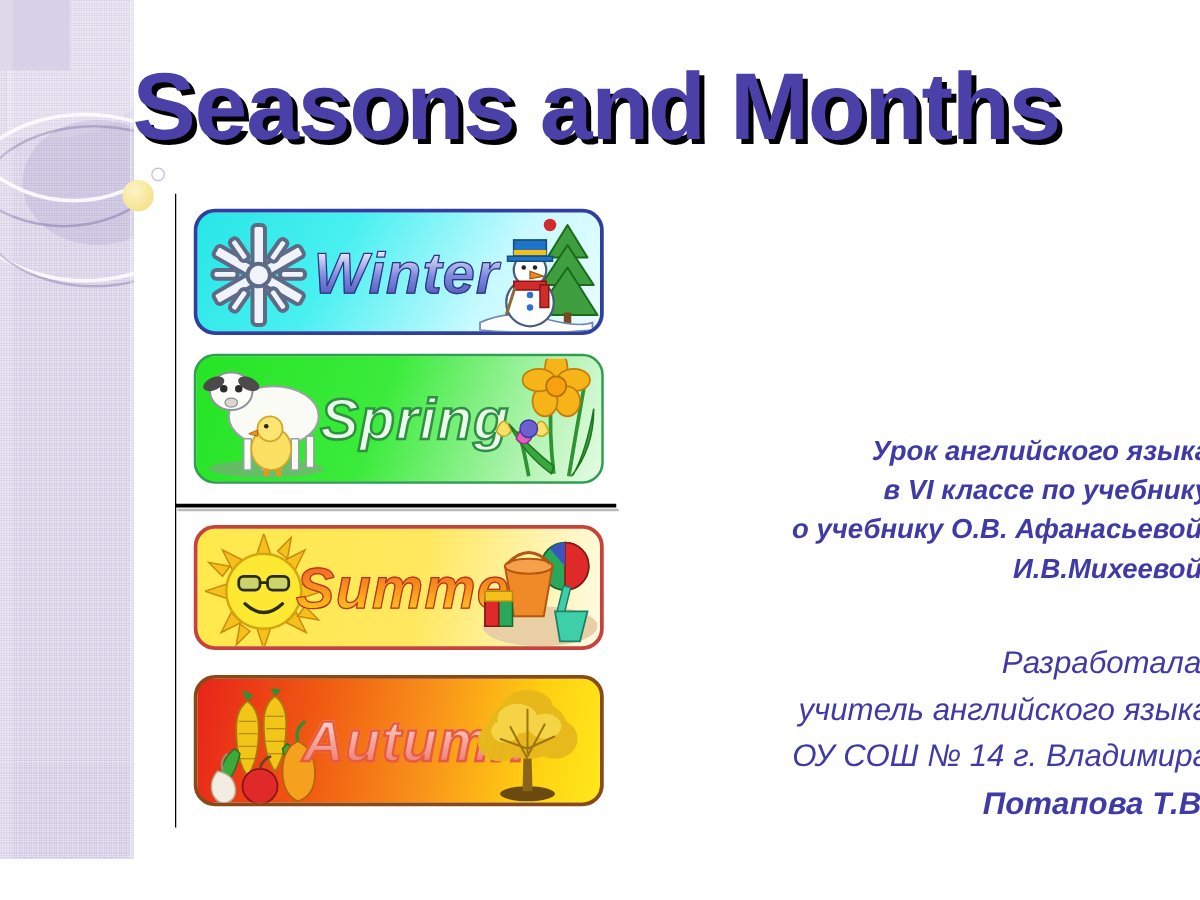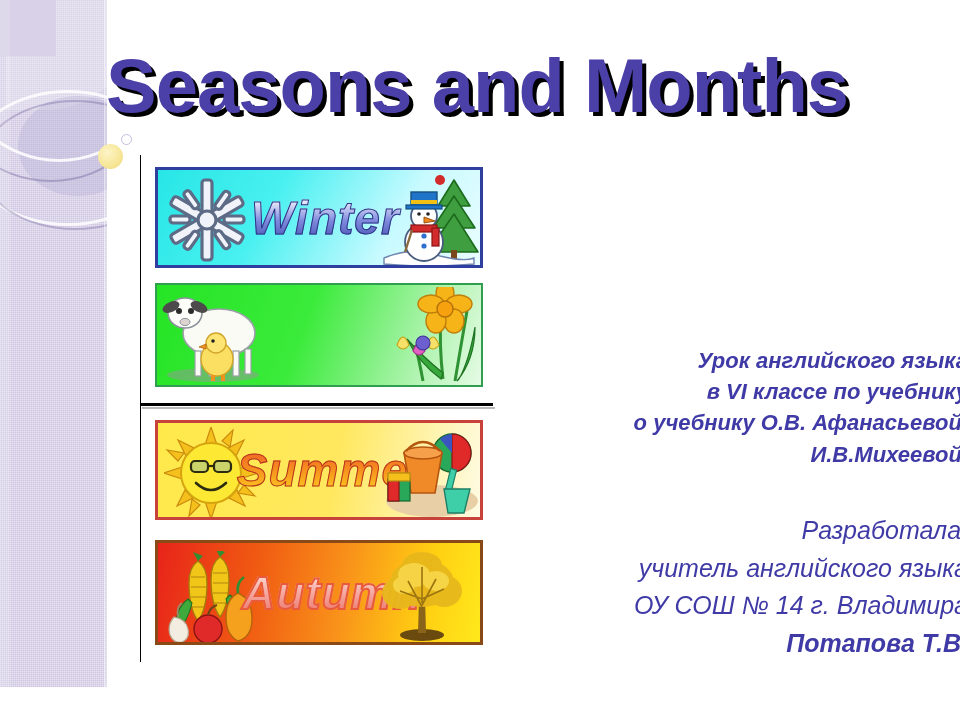--- a/index.html
+++ b/index.html
@@ -76,21 +76,21 @@
     position:absolute;left:140px;top:155px;width:1px;height:507px;background:#000;
   }
   .hrule{
     position:absolute;left:140px;top:403px;width:353px;height:3px;background:#000;
   }
   .hrule::after{
     content:"";position:absolute;left:2px;top:4px;width:353px;height:2px;background:#b9b9b9;
   }
 
   
-  .banner{position:absolute;overflow:hidden;box-sizing:border-box;}
+  .banner{position:absolute;overflow:hidden;box-sizing:border-box;border-radius:17px;}
   .banner .word{
     position:absolute;left:42%;top:50%;transform:translate(-50%,-50%);
     font-size:46px;font-weight:bold;font-style:italic;
     letter-spacing:1px;white-space:nowrap;
   }
 
   
   #banner-winter{
     left:155px;top:167px;width:328px;height:101px;
     border:3px solid #2f3fa0;
@@ -249,20 +249,21 @@
       <circle cx="30" cy="20" r="3" fill="#2c2c2c"></circle>
       <ellipse cx="24" cy="31" rx="5" ry="3.6" fill="#ddd4d0" stroke="#8d939a" stroke-width="1"></ellipse>
 
       <ellipse cx="56" cy="68" rx="16" ry="17" fill="#fbdf62" stroke="#d0a62a" stroke-width="1.4"></ellipse>
       <circle cx="55" cy="52" r="10" fill="#fde473" stroke="#d0a62a" stroke-width="1.4"></circle>
       <circle cx="52" cy="50" r="1.8" fill="#222"></circle>
       <polygon points="45,53 38,56 45,58" fill="#f0921e" stroke="#b56610" stroke-width=".8"></polygon>
       <rect x="50" y="84" width="4" height="6" fill="#f0921e"></rect>
       <rect x="60" y="84" width="4" height="6" fill="#f0921e"></rect>
     </svg>
+    <div class="word">Spring</div>
     <svg class="art" style="right:2px;top:2px;" width="96" height="98" viewBox="0 0 96 98">
 
       <g stroke="#2f9233" stroke-width="3" fill="none">
         <path d="M60 92 Q56 58 58 30"></path>
         <path d="M72 94 Q78 58 84 24"></path>
         <path d="M40 94 Q36 72 32 58"></path>
       </g>
 
       <path d="M58 92 Q36 76 24 52 Q40 70 60 86 Z" fill="#37a83c" stroke="#1f7222" stroke-width="1.2"></path>
       <path d="M74 94 Q92 72 92 40 Q86 74 76 92 Z" fill="#37a83c" stroke="#1f7222" stroke-width="1.2"></path>

